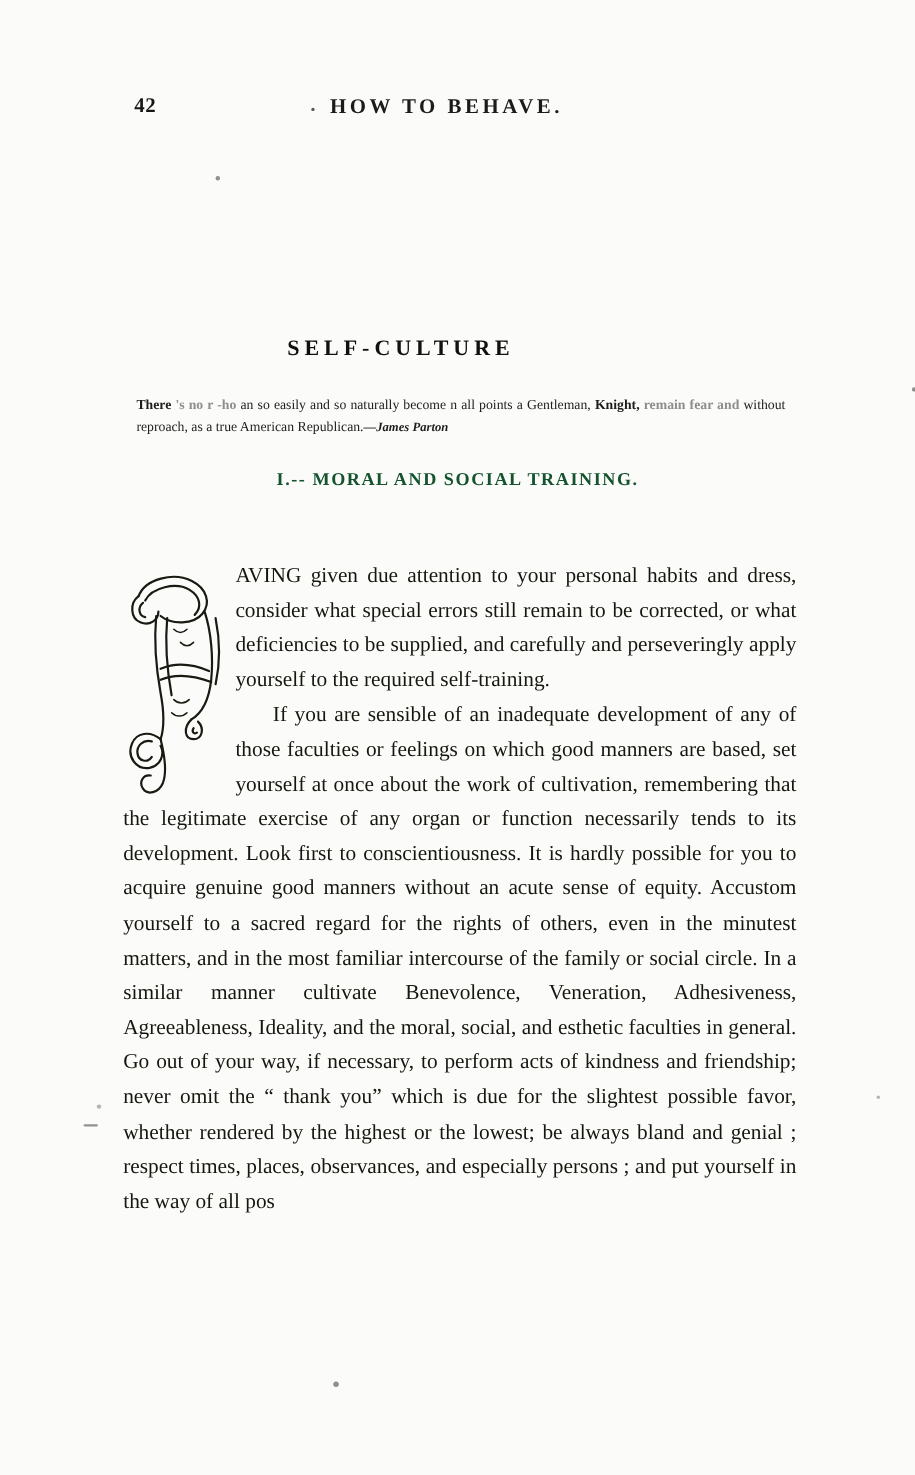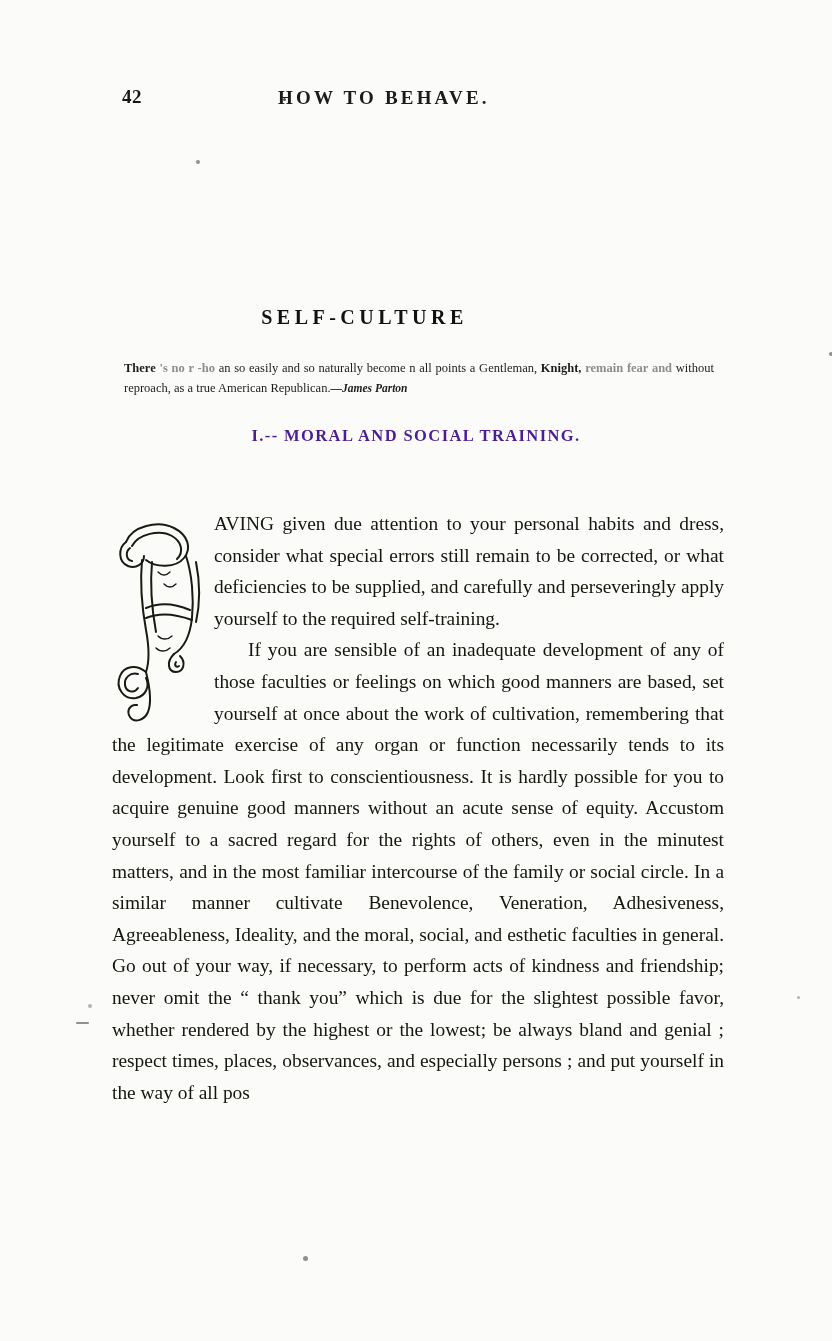--- a/index.html
+++ b/index.html
@@ -36,21 +36,21 @@
     left: 122px;
     top: 0px;
     font-family: "Liberation Serif", serif;
     font-weight: bold;
     font-size: 19px;
     letter-spacing: 0.5px;
     color: #161616;
   }
   .head-title {
     position: absolute;
-    left: 278px;
+    left: 300px;
     top: 1px;
     font-family: "Liberation Serif", serif;
     font-weight: bold;
     font-size: 19px;
     letter-spacing: 3.2px;
     color: #1b1b1b;
   }
   .head-dot {
     position: absolute;
     left: 283px;
@@ -118,21 +118,21 @@
   .section-head {
     position: absolute;
     top: 426px;
     left: 0;
     width: 832px;
     text-align: center;
     font-family: "Liberation Serif", serif;
     font-weight: bold;
     font-size: 16.5px;
     letter-spacing: 1.4px;
-    color: #4c1d95;
+    color: #14532d;
   }
 
   
   .body-text {
     position: absolute;
     top: 460px;
     left: 112px;
     width: 612px;
     font-family: "Liberation Serif", serif;
     font-size: 19.4px;

